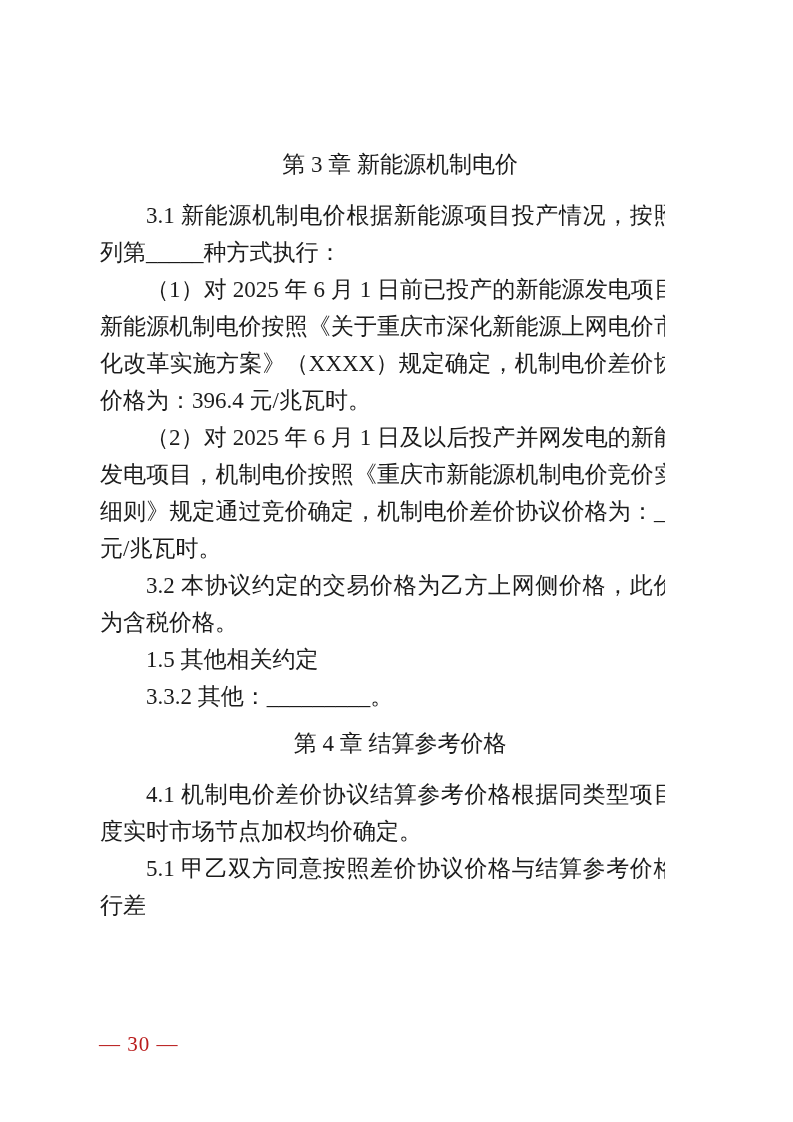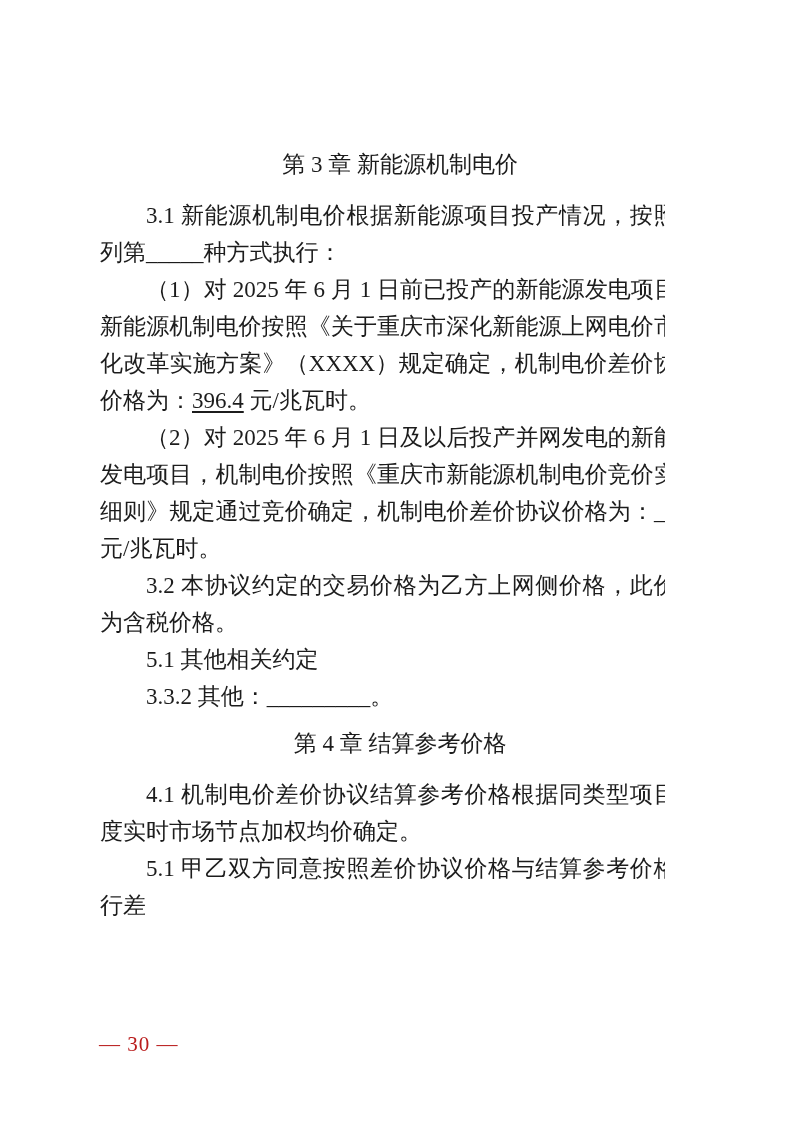--- a/index.html
+++ b/index.html
@@ -28,21 +28,20 @@
     text-align: center;
     margin: 10px 0 14px 0;
     white-space: nowrap;
   }
   .para {
     text-align: justify;
     text-indent: 2em;
     margin: 0;
   }
   .u {
-    text-decoration: underline;
     text-underline-offset: 3px;
   }
   .blank {
     letter-spacing: 0;
   }
   .footer {
     position: absolute;
     left: 99px;
     top: 1032px;
     font-size: 21px;
@@ -53,20 +52,20 @@
 </head>
 <body>
 
 <div class="page">
   <div class="content">
       <div class="heading"><span>第 3 章 新能源机制电价</span></div>
       <div class="para"><span>3.1 新能源机制电价根据新能源项目投产情况，按照下列第</span><span class="blank">_____</span><span>种方式执行：</span></div>
       <div class="para"><span>（1）对 2025 年 6 月 1 日前已投产的新能源发电项目，新能源机制电价按照《关于重庆市深化新能源上网电价市场化改革实施方案》（XXXX）规定确定，机制电价差价协议价格为：</span><span class="u">396.4</span><span> 元/兆瓦时。</span></div>
       <div class="para"><span>（2）对 2025 年 6 月 1 日及以后投产并网发电的新能源发电项目，机制电价按照《重庆市新能源机制电价竞价实施细则》规定通过竞价确定，机制电价差价协议价格为：</span><span class="blank">____</span><span>元/兆瓦时。</span></div>
       <div class="para"><span>3.2 本协议约定的交易价格为乙方上网侧价格，此价格为含税价格。</span></div>
-      <div class="para"><span>5.1 其他相关约定</span></div>
+      <div class="para"><span>1.5 其他相关约定</span></div>
       <div class="para"><span>3.3.2 其他：</span><span class="blank">_________</span><span>。</span></div>
       <div class="heading"><span>第 4 章 结算参考价格</span></div>
       <div class="para"><span>4.1 机制电价差价协议结算参考价格根据同类型项目月度实时市场节点加权均价确定。</span></div>
       <div class="para"><span>5.1 甲乙双方同意按照差价协议价格与结算参考价格进行差</span></div>
     </div>
   <div class="footer">— 30 —</div>
 </div>
 
 </body></html>

